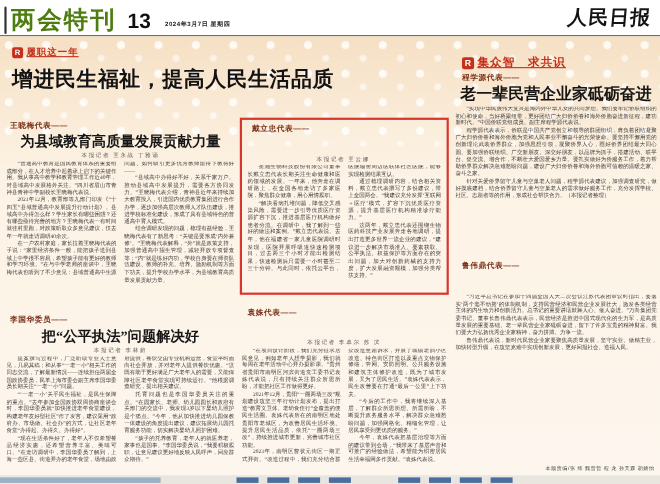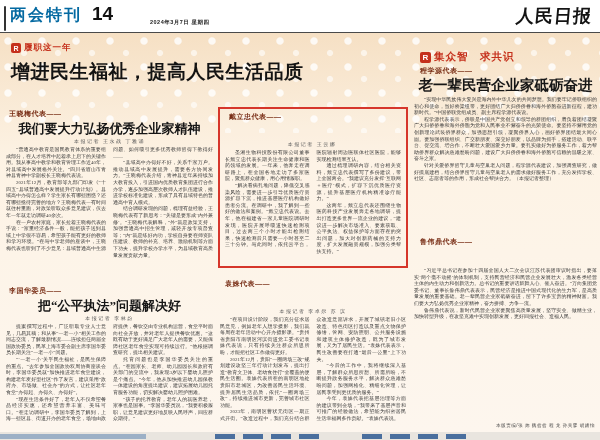--- a/index.html
+++ b/index.html
@@ -2,42 +2,42 @@
 <html><head>
 <meta charset="utf-8">
 <style>
   html,body{margin:0;padding:0;}
   .page{position:relative;width:600px;height:440px;background:#ffffff;overflow:hidden;
         font-family:"Liberation Sans",sans-serif;-webkit-text-size-adjust:none;}
 
   
   .banner{position:absolute;left:0;top:0;width:600px;height:33px;background:#fff;}
   .nameplate{position:absolute;left:10px;top:3px;display:flex;align-items:baseline;gap:10px;}
-  .section-name{font-size:16px;font-weight:700;color:#0369a1;letter-spacing:2px;}
+  .section-name{font-size:22px;font-weight:700;color:#4d7c0f;letter-spacing:2px;}
   .page-num{font-size:19px;font-weight:700;color:#111;}
   .nameplate-tick{position:absolute;left:4px;top:6px;width:2px;height:25px;background:#333;border-radius:2px;}
   .edition-date{position:absolute;left:150px;top:19px;font-size:5.5px;font-weight:700;color:#222;letter-spacing:.5px;}
   .paper-name{position:absolute;right:8px;top:4px;font-family:"DejaVu Serif",serif;font-weight:700;
               font-size:18px;color:#141414;transform:skewX(-5deg);letter-spacing:1px;}
   .banner-rule{position:absolute;left:0;top:32px;width:600px;height:1px;background:#4a4a4a;}
 
   
   .content-bg{position:absolute;left:0;top:33px;width:600px;height:399px;
       background:linear-gradient(180deg,#f6e0c4 0px,#f9e9d4 60px,#fdf3e5 130px,#fdf6ee 100%);}
   .dots{position:absolute;left:0;top:33px;width:600px;height:100px;
       background-image:
         radial-gradient(circle at 8px 8px, rgba(255,255,255,.8) 3.2px, rgba(255,255,255,0) 4.2px),
         radial-gradient(circle at 24px 20px, rgba(255,255,255,.6) 2.6px, rgba(255,255,255,0) 3.6px);
       background-size:34px 26px,34px 26px;}
 
   
   .badge{position:absolute;display:flex;align-items:center;gap:3px;}
   .badge-logo{background:#c5301c;color:#fff;font-weight:700;display:flex;align-items:center;
               justify-content:center;border-radius:2px;}
-  .badge-text{color:#c5301c;font-weight:800;letter-spacing:1px;}
+  .badge-text{color:#c5301c;font-weight:800;letter-spacing:1px;text-decoration:underline;}
   .badge-hero{left:11px;top:42px;}
   .badge-hero .badge-logo{width:10px;height:10px;font-size:7px;}
   .badge-hero .badge-text{font-size:8.5px;}
   .badge-right{left:420px;top:50px;}
   .badge-right .badge-logo{width:11px;height:11px;font-size:8px;}
   .badge-right .badge-text{font-size:10.5px;}
 
   
   .headline{position:absolute;left:11px;top:59px;width:400px;font-size:19px;font-weight:900;
             color:#131313;letter-spacing:.5px;white-space:nowrap;}
@@ -63,21 +63,21 @@
 </style>
 </head>
 <body>
 
 <div class="page">
 
   <div class="banner">
     <div class="nameplate-tick"></div>
     <div class="nameplate">
       <span class="section-name">两会特刊</span>
-      <span class="page-num">14</span>
+      <span class="page-num">13</span>
     </div>
     <div class="edition-date">2024年3月7日 星期四</div>
     <div class="paper-name">人民日报</div>
     <div class="banner-rule"></div>
   </div>
 
   <div class="content-bg"></div>
   <div class="dots"></div>
 
   <div class="badge badge-hero">
@@ -85,21 +85,21 @@
     <span class="badge-text">履职这一年</span>
   </div>
   <div class="headline">增进民生福祉，提高人民生活品质</div>
 
   <div class="badge badge-right">
     <span class="badge-logo">R</span>
     <span class="badge-text">集众智　求共识</span>
   </div>
 
   <div class="speaker" style="left:9px;top:109px;">王晓梅代表——</div>
-  <div class="article-title" style="left:6px;top:120px;width:207px;font-size:13px;">我们要大力弘扬优秀企业家精神</div>
+  <div class="article-title" style="left:6px;top:120px;width:207px;font-size:13px;">为县域教育高质量发展贡献力量</div>
   <div class="byline" style="left:6px;top:138px;width:207px;">本报记者 王永战 丁雅诵</div>
   <div class="body-text cols2" style="left:6px;top:147px;width:207px;height:132px;">
       <p>“普通高中教育是国民教育体系的重要组成部分，在人才培养中起着承上启下的关键作用。我从事高中教学和教育管理工作近40年，对县域高中发展格外关注。”四川省眉山市青神县青神中学副校长王晓梅代表说。</p>
       <p>2021年12月，教育部等九部门印发《“十四五”县域普通高中发展提升行动计划》。县域高中办得怎么样？学生家长有哪些困惑？还有哪些亟待完善的地方？王晓梅代表一有时间就往村里跑，对政策听取众多意见建议，仅去年一年就走访调研40余次。</p>
       <p>在一户农村家庭，家长拉着王晓梅代表的手说：“家里经济条件一般，能把孩子送到县域上中学很不容易，希望孩子能有更好的教师和学习环境。”在与中学老师的座谈中，王晓梅代表也听到了不少意见：县域普通高中生源问题、如何吸引更多优秀教师留得下教得好——</p>
       <p>“县域高中办得好不好，关系千家万户。推动县域高中发展提升，需要各方协同发力。”王晓梅代表介绍，青神县近年来持续加大教育投入，引进国内优质教育集团进行合作办学，逐步加强高层次教师人才队伍建设，推进学校标准化建设，形成了具有县域特色的普通高中育人模式。</p>
       <p>结合调研发现的问题，梳理有益经验，王晓梅代表有了新思考：“关键是要形成‘内外兼修’。”王晓梅代表解释，“外”就是政策支持，加强普通高中招生管理，减轻开放专项督查等；“内”就是练好内功，学校自身要在师资队伍建设、教师的补充、培养、激励机制等方面下功夫，提升学校办学水平，为县域教育高质量发展贡献力量。</p>
     </div>
 
   <div class="red-box"></div>

